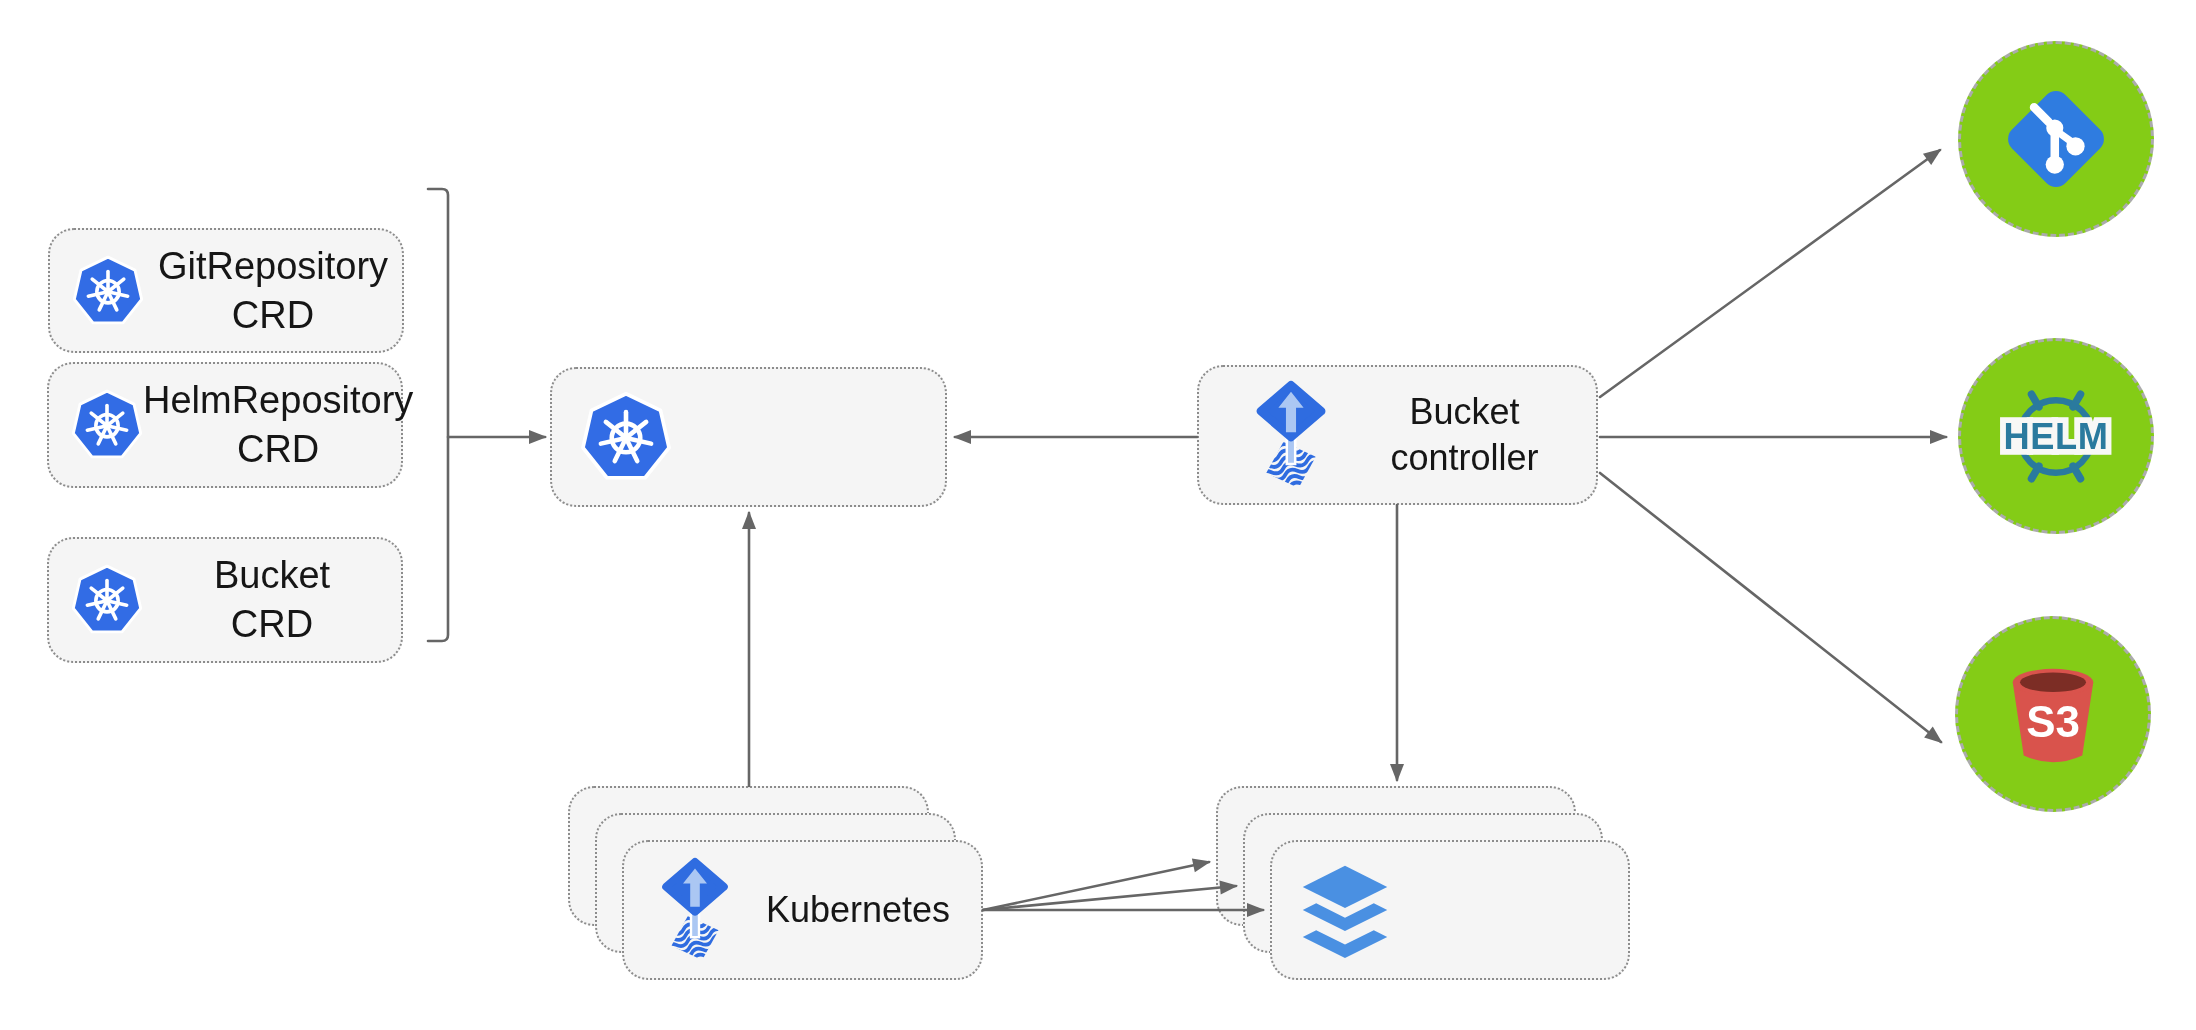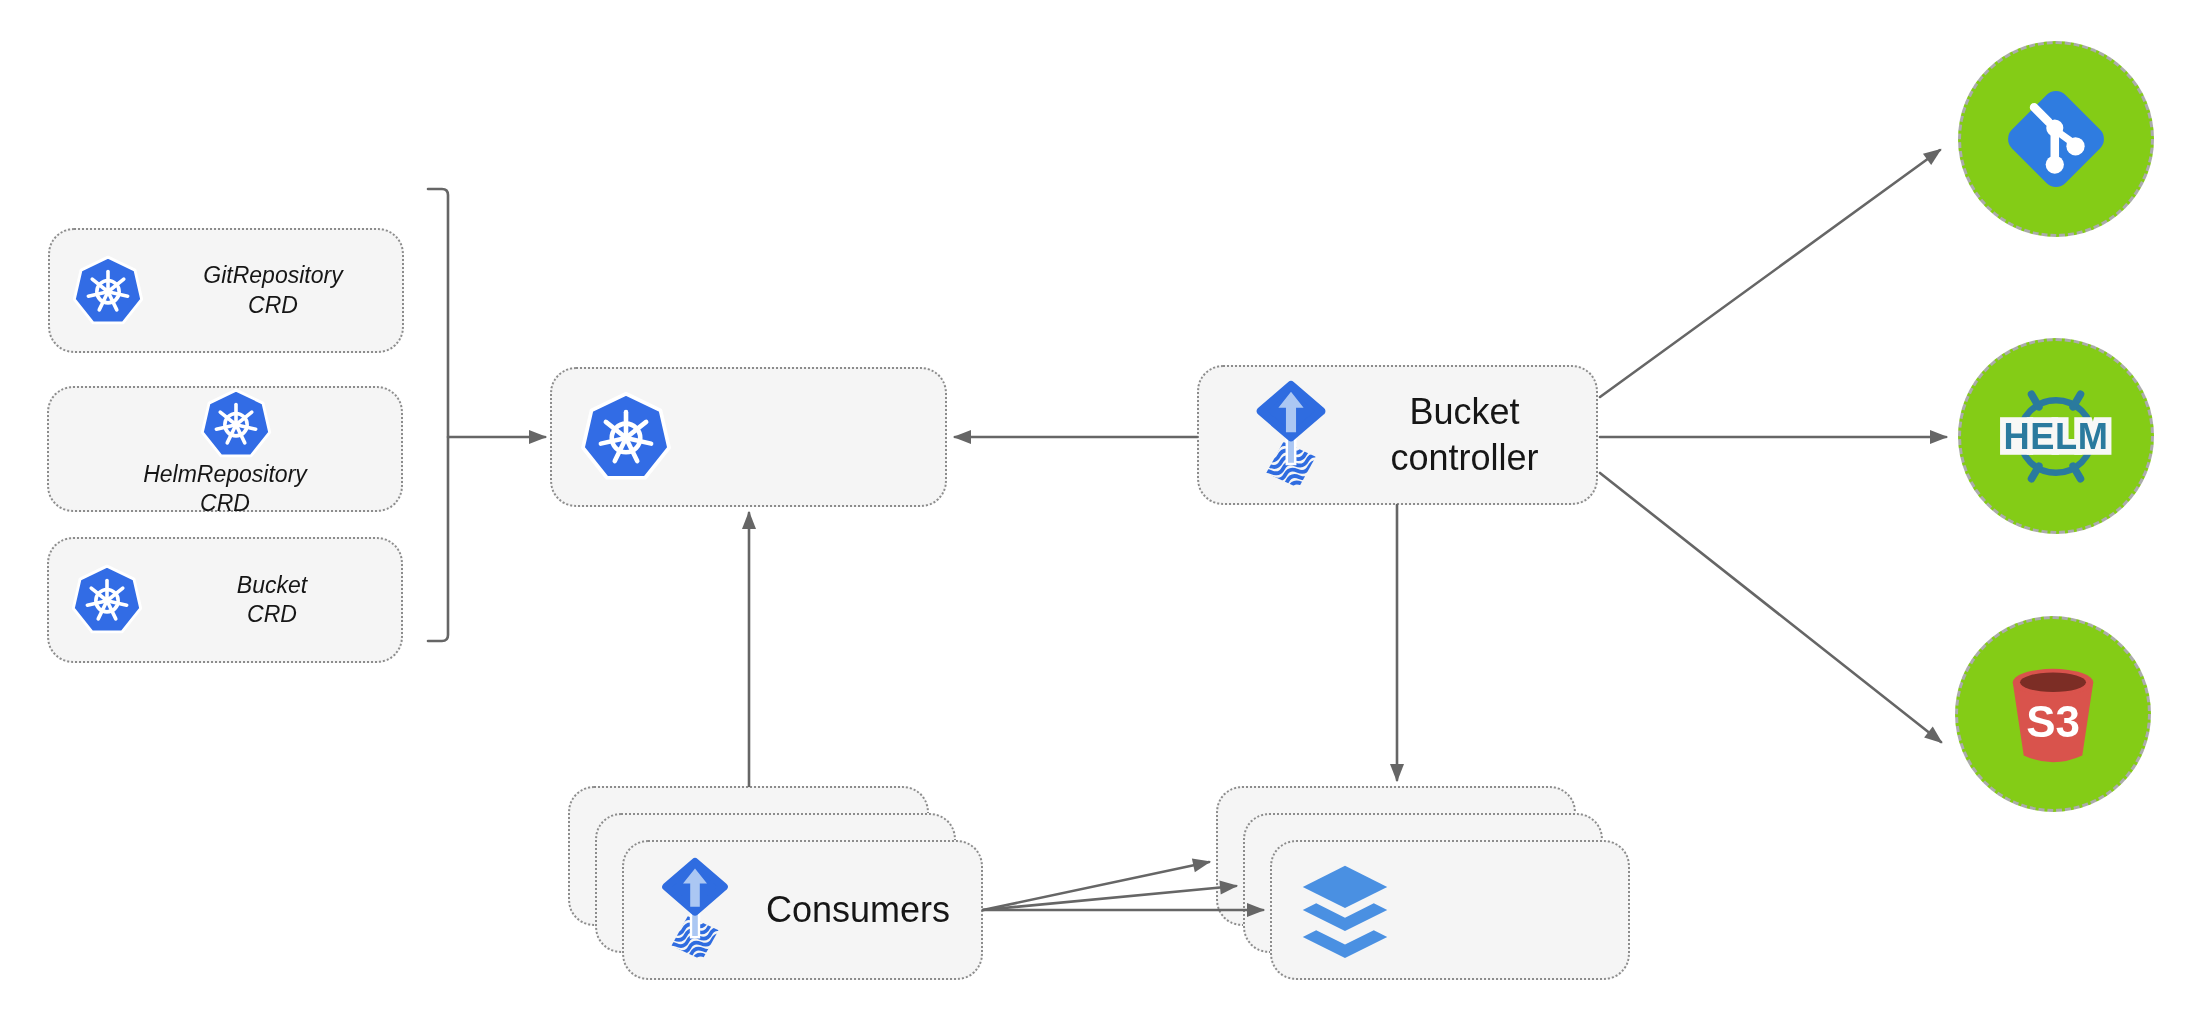--- a/index.html
+++ b/index.html
@@ -23,21 +23,21 @@
   .node { display:flex; align-items:center; }
   .node .icon { flex:0 0 auto; display:flex; align-items:center; }
   .node .label {
     flex:1;
     text-align:center;
     font-size:36px;
     line-height:1.28;
     color:#161616;
     white-space:pre-line;
   }
-  .crd .label { font-size:23px;font-style:italic; }
+  .crd .label { font-size:38px; }
   
   .circle {
     position:absolute;
     width:196px; height:196px;
     border-radius:50%;
     border: 3px dashed var(--circle-border, #ababab);
     background:#84cc16;
     display:flex; align-items:center; justify-content:center;
   }
   
@@ -68,21 +68,21 @@
           <line x1="50" y1="51" x2="22.7" y2="57.2"></line>
           <line x1="50" y1="51" x2="28.1" y2="33.6"></line>
           <circle cx="50" cy="51" r="15.5" fill="none"></circle>
         </g>
         <circle cx="50" cy="51" r="5" fill="#ffffff"></circle>
       </svg>
     </span>
     <span class="label"><span>GitRepository</span><br><span>CRD</span></span>
   </div>
 
-  <div class="node crd z3" style="left:47px; top:386px; width:356px; height:126px;flex-direction:column;">
+  <div class="node crd z3" style="left:47px; top:362px; width:356px; height:126px;">
     <span class="icon" style="margin-left:22px;">
       <svg width="72" height="72" viewBox="0 0 100 100">
         <polygon points="50,3 87.5,21 96.8,61.7 70.8,94.3 29.2,94.3 3.2,61.7 12.5,21" style="fill:var(--kubernetes-blue)" stroke="#ffffff" stroke-width="4" stroke-linejoin="round"></polygon>
         <g stroke="#ffffff" stroke-width="5" stroke-linecap="round">
           <line x1="50" y1="51" x2="50" y2="23"></line>
           <line x1="50" y1="51" x2="71.9" y2="33.6"></line>
           <line x1="50" y1="51" x2="77.3" y2="57.2"></line>
           <line x1="50" y1="51" x2="62.2" y2="76.2"></line>
           <line x1="50" y1="51" x2="37.8" y2="76.2"></line>
           <line x1="50" y1="51" x2="22.7" y2="57.2"></line>
@@ -176,21 +176,21 @@
           <path d="M10 102 q7 -7 15 0 t15 0 t15 0 t15 0 t15 0"></path>
           <path d="M10 110 q7 -7 15 0 t15 0 t15 0 t15 0 t15 0"></path>
           <path d="M10 118 q7 -7 15 0 t15 0 t15 0 t15 0 t15 0"></path>
           <path d="M10 126 q7 -7 15 0 t15 0 t15 0 t15 0 t15 0"></path>
         </g>
         <path d="M45 64 H55 V100 H45 Z" style="fill:var(--flux-arrow)" stroke="#ffffff" stroke-width="3"></path>
         <path d="M50 6 L86 37 L50 68 L14 37 Z" style="fill:var(--flux-blue);stroke:var(--flux-blue)" stroke-width="10" stroke-linejoin="round"></path>
         <path d="M50 14 L65 33 L56 33 L56 62 L44 62 L44 33 L35 33 Z" style="fill:var(--flux-arrow)"></path>
       </svg>
     </span>
-    <span class="label">Consumers</span>
+    <span class="label">Kubernetes</span>
   </div>
 
   <div class="ghost z1" style="left:1216px; top:786px; width:360px; height:140px;"></div>
   <div class="ghost z2" style="left:1243px; top:813px; width:360px; height:140px;"></div>
   <div class="node z3" style="left:1270px; top:840px; width:360px; height:140px;">
     <span class="icon" style="margin-left:25px;">
       <svg width="96" height="100" viewBox="0 0 100 104">
         <polygon points="50,6 94,28 50,50 6,28" style="fill:var(--artifact-blue)"></polygon>
         <polygon points="6,52 50,74 94,52 80,45 50,60 20,45" style="fill:var(--artifact-blue)"></polygon>
         <polygon points="6,80 50,102 94,80 80,73 50,88 20,73" style="fill:var(--artifact-blue)"></polygon>

